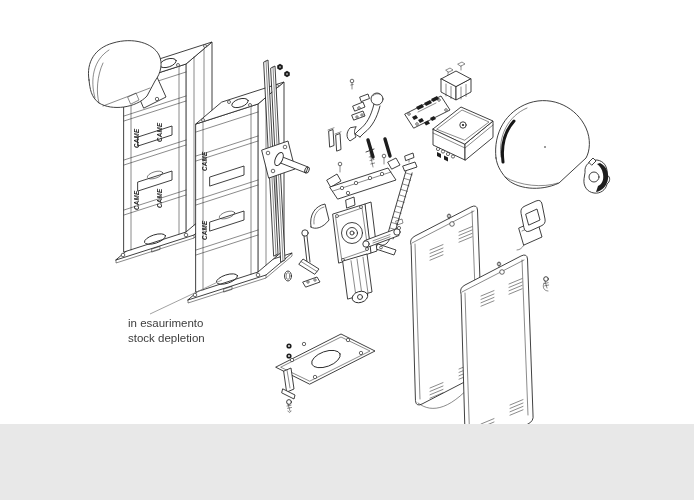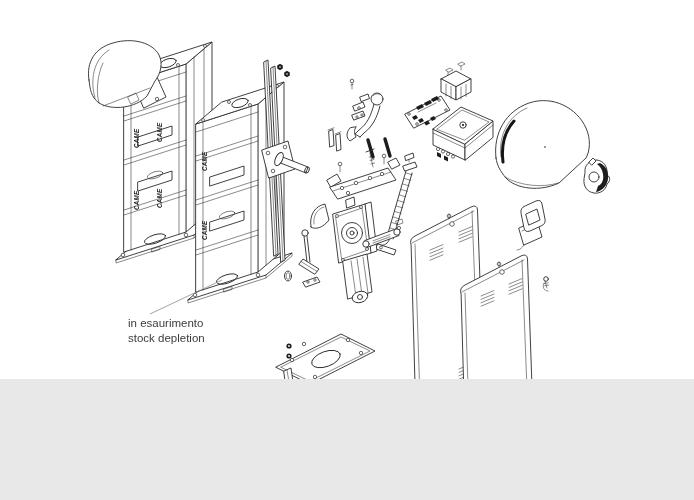--- a/index.html
+++ b/index.html
@@ -1,20 +1,20 @@
 <!DOCTYPE html>
 <html style="--line: #2b2b2b; --bg: #ffffff; --dark: #1d1d1d; --text: #3d3d3d; --leader: #8a8a8a;"><head>
 <meta charset="utf-8">
 <style>
   :root{
     --line:#2b2b2b; --bg:#ffffff; --dark:#1d1d1d; --text:#3d3d3d; --leader:#8a8a8a;
   }
   html,body{margin:0;padding:0;background:#e8e8e8;}
   .stage{
-    position:relative;width:694px;height:379px;background:var(--bg);
+    position:relative;width:694px;height:424px;background:var(--bg);
     font-family:"Liberation Sans",sans-serif;overflow:hidden;
   }
   svg{display:block}
   .fc{fill:#fff;stroke:var(--line);stroke-width:0.9;stroke-linejoin:round;stroke-linecap:round}
   .ln{fill:none;stroke:var(--line);stroke-width:0.9;stroke-linejoin:round;stroke-linecap:round}
   .tn{fill:none;stroke:var(--line);stroke-width:0.55;stroke-linejoin:round;stroke-linecap:round}
   .dk{fill:var(--dark);stroke:none}
   .pin{stroke:var(--dark);stroke-width:3.4;stroke-linecap:round;fill:none}
   .hole{fill:#fff;stroke:var(--line);stroke-width:0.7}
   .logo{font:italic bold 6.3px "Liberation Sans",sans-serif;fill:#262626;letter-spacing:.25px}

